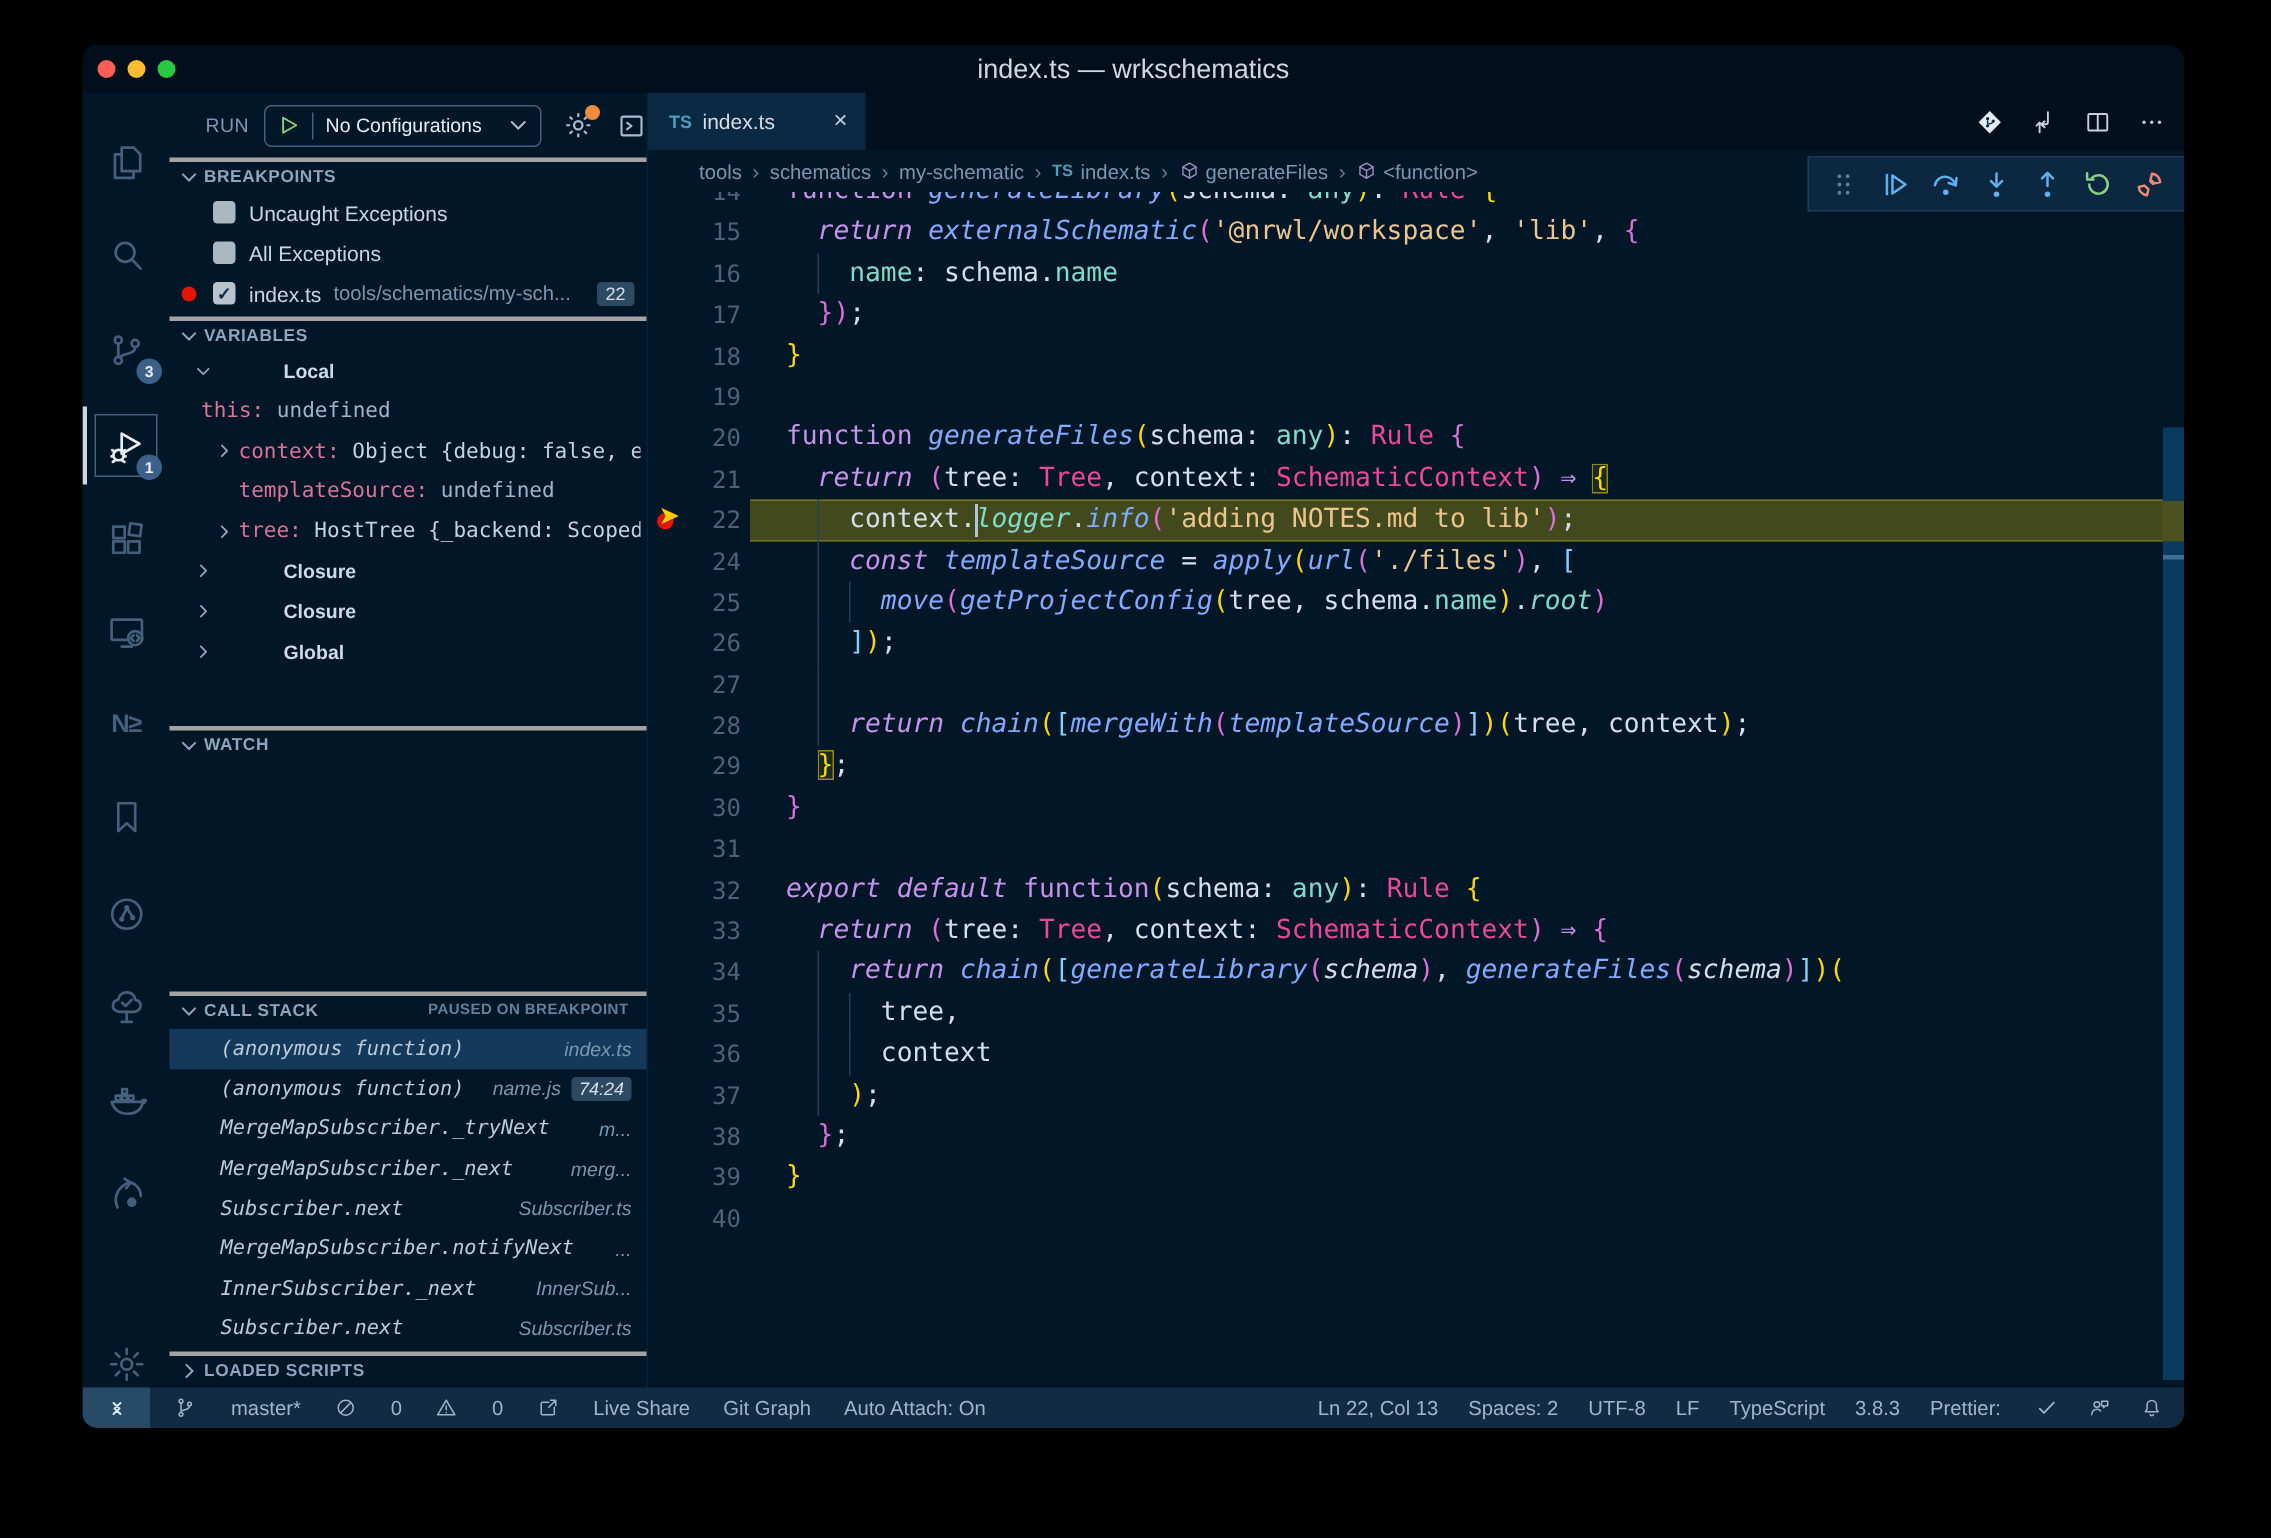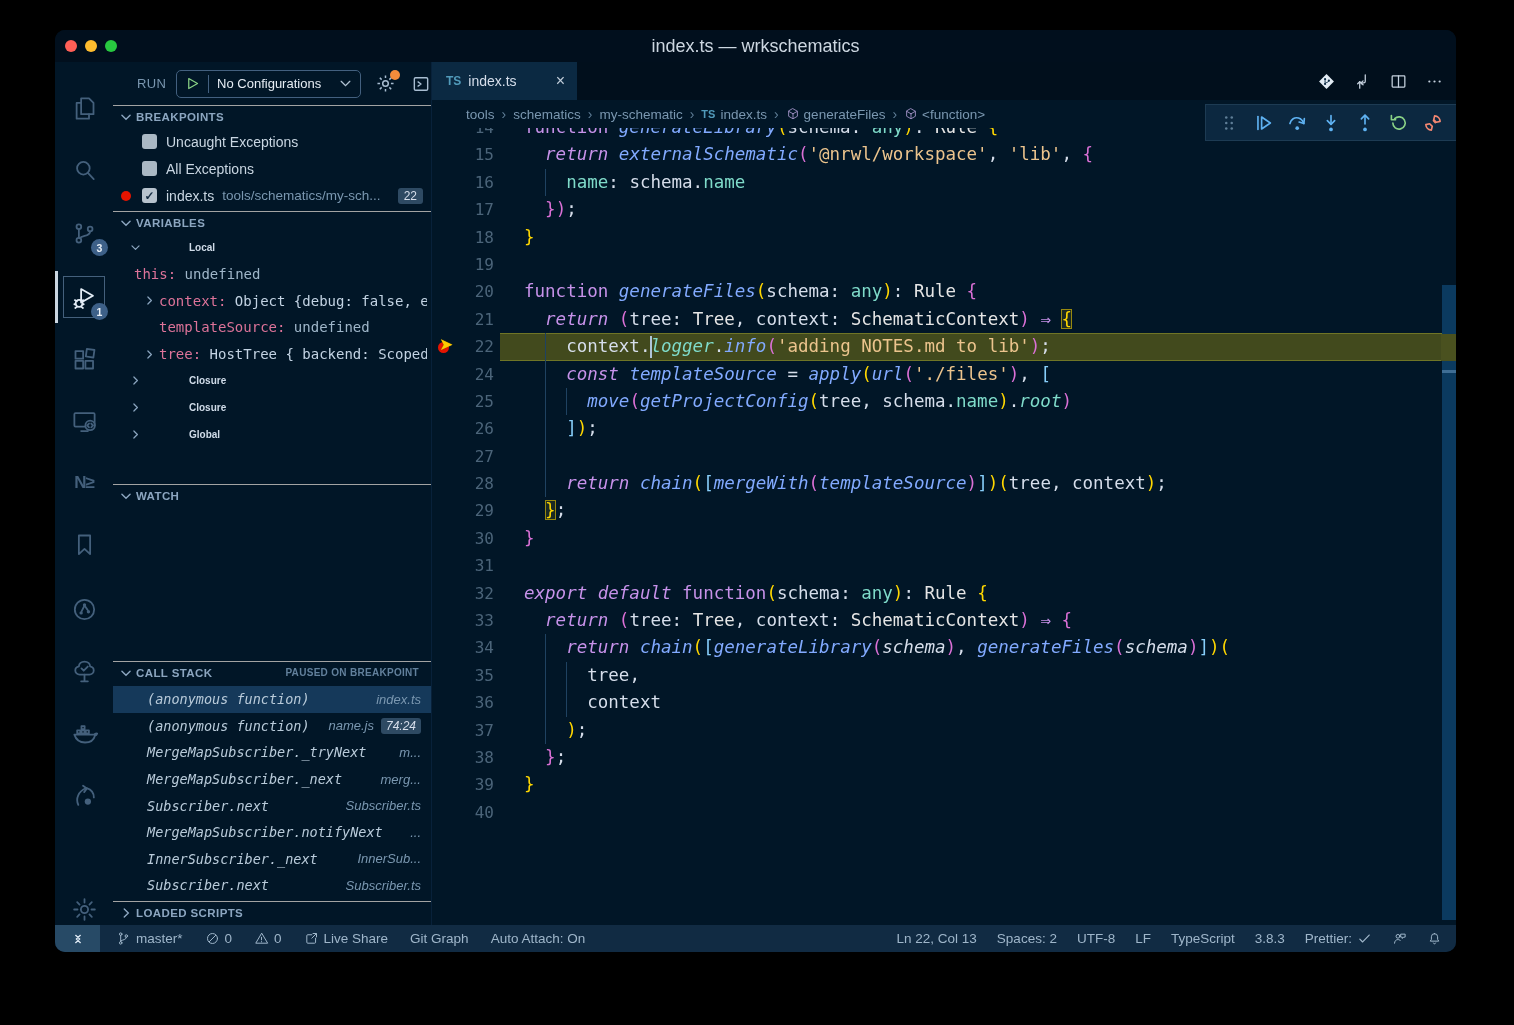--- a/index.html
+++ b/index.html
@@ -45,40 +45,40 @@
   .run-sep { width:1px; height:18px; background:#43607f; margin:0 8px; }
   .run-config { color:#e6edf4; font-size:13px; flex:1; }
   .run-chev { color:#aebfd0; margin-right:8px; display:flex; } .run-chev svg{width:13px;height:13px;}
   .run-gear { position:relative; margin-left:14px; color:#a8bdd1; display:flex; }
   .run-gear svg{width:21px;height:21px;}
   .gear-dot { position:absolute; right:-4px; top:-3px; width:10px; height:10px; border-radius:50%; }
   .run-console { margin-left:15px; color:#a8bdd1; display:flex; }
   .run-console svg{width:20px;height:20px;}
 
   .sec-header { position:absolute; left:0; right:0; height:22px; display:flex; align-items:center;
-    border-top:1px solid #a3a3a3; }
+    border-top:3px solid #a3a3a3; }
   .sec-chev { margin-left:6px; color:#8ca6c0; display:flex; } .sec-chev svg{width:14px;height:14px;}
   .sec-title { margin-left:3px; color:#8ca6c0; font-size:11.5px; font-weight:bold; letter-spacing:.4px; }
   .sec-status { margin-left:auto; margin-right:12px; color:#62809c; font-size:10px; font-weight:bold; letter-spacing:.3px; }
 
   .bp-rows { position:absolute; left:0; right:0; top:66px; }
   .bp-row { height:27px; display:flex; align-items:center; font-size:14px; color:#c9d6e2; }
   .bp-dot { width:10px; height:10px; border-radius:50%; position:absolute; left:8px; }
   .cbx { width:15px; height:15px; border-radius:3px; background:#b7c3ce; margin-left:29px; flex:none;
     display:flex; align-items:center; justify-content:center; color:#142c42; font-size:12px; font-weight:bold; }
   .bp-label { margin-left:9px; white-space:nowrap; }
   .bp-path { margin-left:8px; color:#7a97b0; font-size:13.5px; white-space:nowrap; overflow:hidden;
     text-overflow:ellipsis; flex:1; }
   .badge { background:#2e4a63; color:#d6deeb; font-size:12px; border-radius:3px; padding:1px 6px;
     margin-right:8px; flex:none; }
 
   .var-rows { position:absolute; left:0; right:0; top:172px; }
   .var-row { height:26.7px; display:flex; align-items:center; position:relative; }
   .tree-chev { position:absolute; color:#8ca6c0; display:flex; } .tree-chev svg{width:13px;height:13px;}
-  .scope-label { font-weight:bold; font-size:10px; color:#cfdbe8;padding-left:40px; }
+  .scope-label { font-weight:bold; font-size:13px; color:#cfdbe8;padding-left:40px; }
   .var-name { color:#dd7399; font-family:"DejaVu Sans Mono",monospace; font-size:14px; white-space:pre; }
   .var-val { color:#c3d3e3; font-family:"DejaVu Sans Mono",monospace; font-size:14px; white-space:nowrap;
     overflow:hidden; flex:1; margin-right:4px; }
   .var-val.muted { color:#9fb6c9; }
 
   .cs-rows { position:absolute; left:0; right:0; top:624px;font-style:italic; }
   .cs-row { height:26.6px; display:flex; align-items:center; padding:0 10px 0 34px; }
   .cs-row.selected { background:#15395a; }
   .cs-name { color:#b9cbda; font-family:"DejaVu Sans Mono",monospace; font-size:13.5px; white-space:nowrap; }
   .cs-file { margin-left:auto; color:#7a97b0; font-size:13px; white-space:nowrap; padding-left:8px; }
@@ -113,21 +113,21 @@
     font-family:"DejaVu Sans",sans-serif; text-shadow:0 0 1px #7a5c00; }
   .ltext { position:absolute; left:92px; top:0; bottom:0; right:0; white-space:pre; line-height:27.4px; }
   .guide { position:absolute; top:0; bottom:0; width:1px; background:#1f4261; }
   .curline { position:absolute; left:68px; right:0; top:0; bottom:0; background:#424a1d;
     border-top:1px solid #6f7526; border-bottom:1px solid #6f7526; }
   .cursor { position:absolute; top:3px; bottom:3px; width:2px; background:#b0c4d8; }
   .tk-kw{color:#c792ea}.tk-kwi{color:#c792ea;font-style:italic}
   .tk-fn{color:#82aaff;font-style:italic}
   .tk-v{color:#d6deeb}.tk-vi{color:#d6deeb;font-style:italic}.tk-d{color:#d6deeb}
   .tk-prim{color:#7fdbca}.tk-propi{color:#7fdbca;font-style:italic}
-  .tk-ty{color:#e5e5e5}.tk-str{color:#ecc48d}.tk-op{color:#c792ea}
+  .tk-ty{color:#ec4899}.tk-str{color:#ecc48d}.tk-op{color:#c792ea}
   .tk-p1{color:#ffd700}.tk-p2{color:#da70d6}.tk-p3{color:#87cefa}
   .tk-m{box-shadow:inset 0 0 0 1px rgba(255,215,0,.55); background:rgba(255,215,0,.10)}
 
   .dbg-toolbar { position:absolute; left:773px; top:42px; width:252px; height:37px; background:#0c2840;
     border:1px solid #1d3b53; z-index:6; display:flex; align-items:center; justify-content:space-around; padding:0 6px; }
   .dbg-btn { display:flex; align-items:center; justify-content:center; width:26px; height:26px; }
   .dbg-btn svg { width:22px; height:22px; }
   .c-grip{color:#5f7e97}.c-blue{color:#5fb2f2}.c-green{color:#89d185}.c-red{color:#f48771}
 
   .scrollbar { position:absolute; right:0; top:0; width:15px; bottom:0; z-index:4; }
@@ -136,21 +136,21 @@
   .sb-mark { position:absolute; left:1px; right:0; top:308px; height:3px; background:#3f6e95; }
 
   
   .statusbar { position:absolute; left:0; right:0; bottom:0; height:27px; background:#112b43;
     display:flex; align-items:center; color:#9fb6ca; font-size:13.5px; }
   .sb-remote { width:45px; height:27px; background:#274a66; color:#dbe7f2; display:flex;
     align-items:center; justify-content:center; flex:none; }
   .sb-remote svg { width:16px; height:16px; }
   .sb-left { display:flex; align-items:center; gap:22px; margin-left:16px; }
   .sb-right { display:flex; align-items:center; gap:20px; margin-left:auto; margin-right:14px; }
-  .sb-item { display:flex; align-items:center; gap:5px; white-space:nowrap; }
+  .sb-item { display:flex; align-items:center; gap:23px; white-space:nowrap; }
   .sb-item svg { width:15px; height:15px; }
   .ico { display:inline-flex; align-items:center; justify-content:center; }
 </style>
 </head>
 <body>
 
 <div class="canvas">
   <div class="window">
 
     <div class="titlebar">

